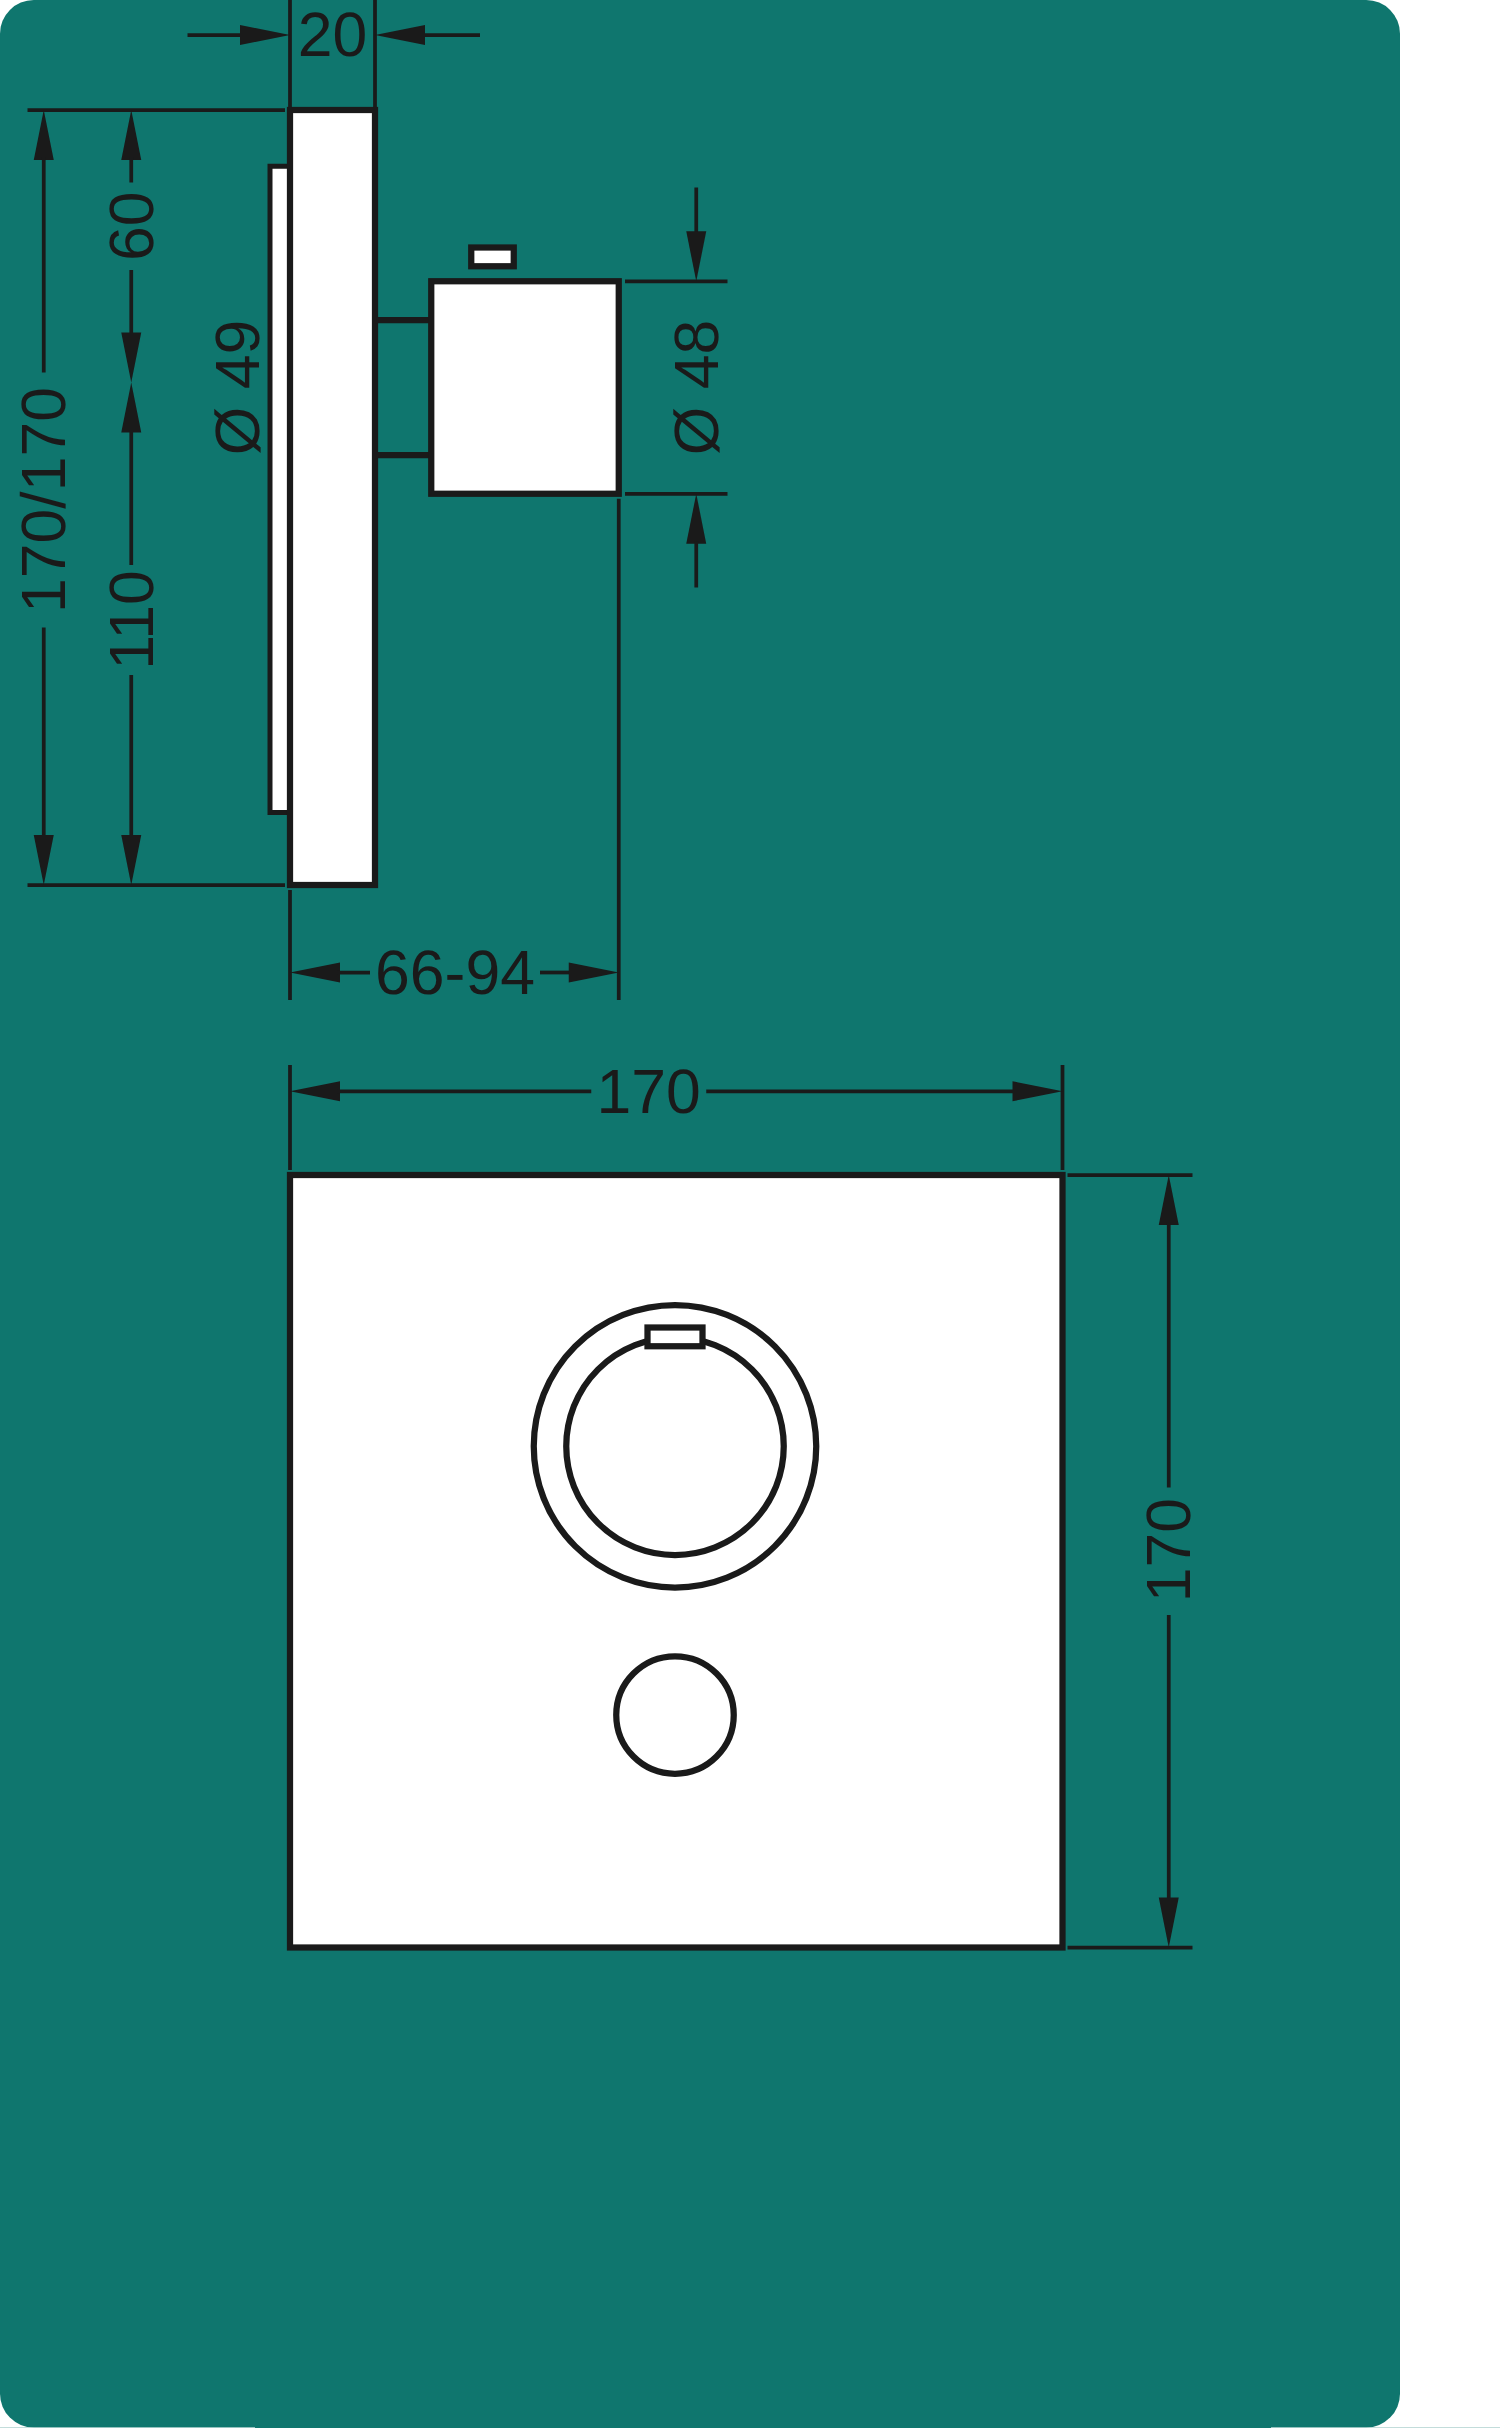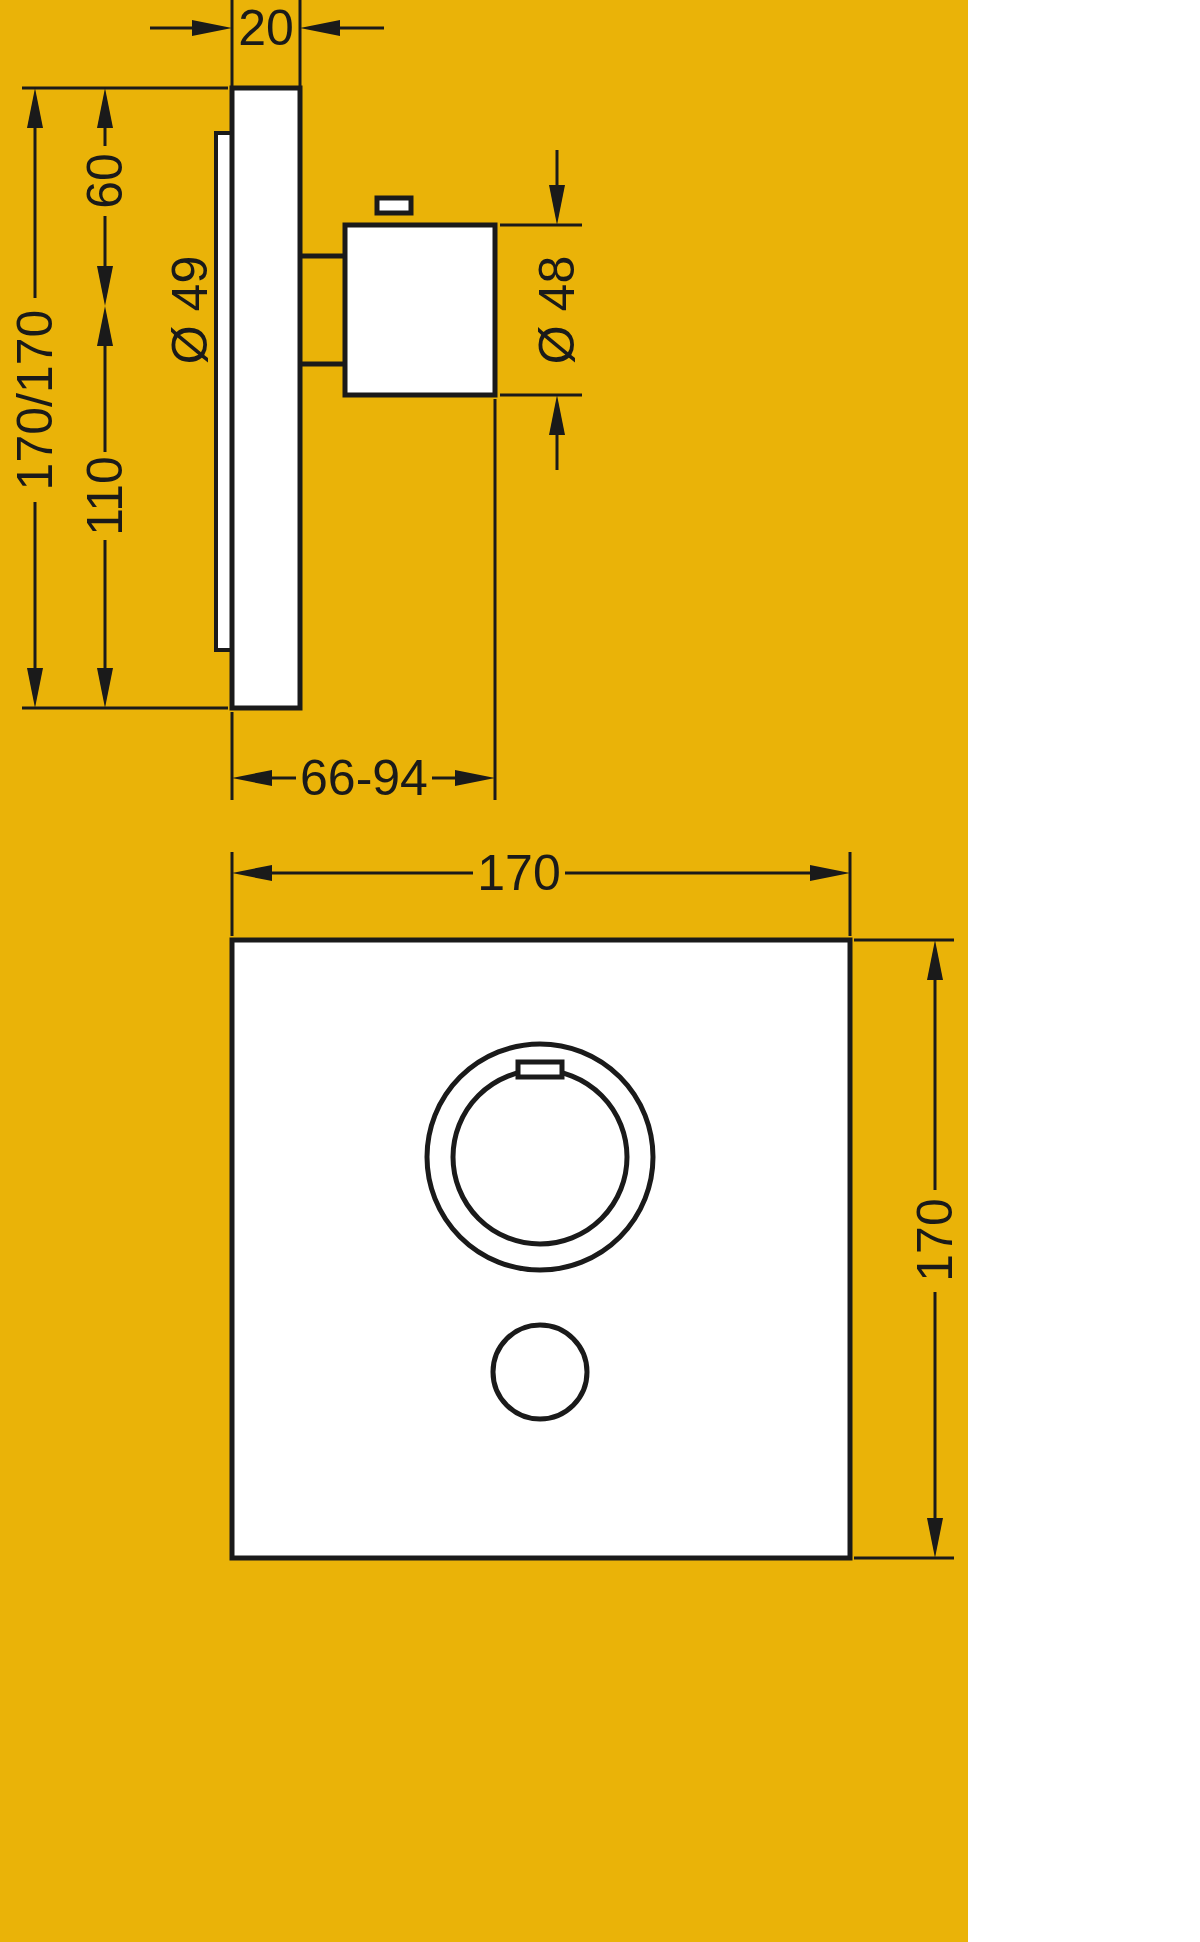--- a/index.html
+++ b/index.html
@@ -1,16 +1,16 @@
 <!DOCTYPE html>
 <html><head>
 <meta charset="utf-8">
 <style>
   html,body{margin:0;padding:0;background:#ffffff;}
-  .canvas{position:relative;width:968px;height:1942px;background:#eab308;overflow:hidden;}
+  .canvas{position:relative;width:1120px;height:1942px;background:#0f766e;overflow:hidden;border-radius:27px;}
   svg{display:block;}
   .obj{fill:#ffffff;stroke:#1a1a1a;stroke-width:5;}
   .obj4{fill:#ffffff;stroke:#1a1a1a;stroke-width:4;}
   .oline{stroke:#1a1a1a;stroke-width:5;fill:none;}
   .dline{stroke:#1a1a1a;stroke-width:3;fill:none;}
   .ah{fill:#1a1a1a;stroke:none;}
   .dim{font-family:"Liberation Sans", sans-serif;font-size:50px;fill:#1a1a1a;}
 </style>
 </head>
 <body>

